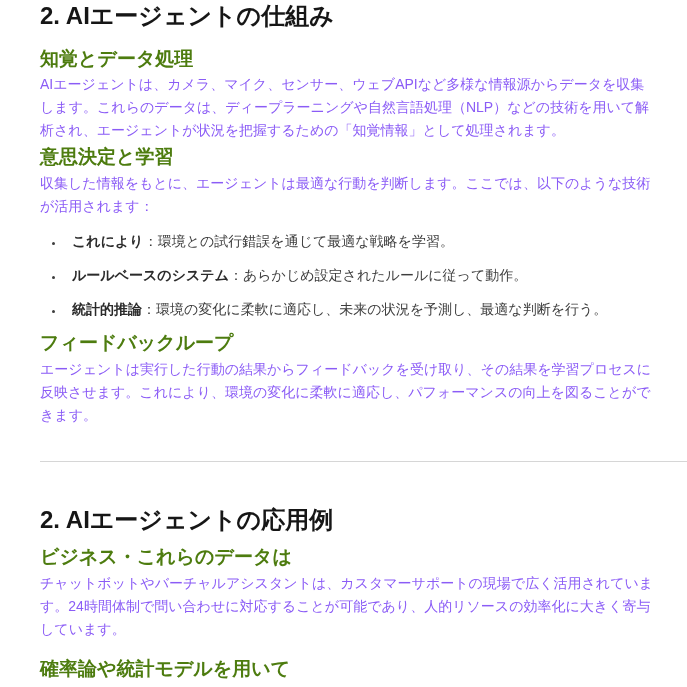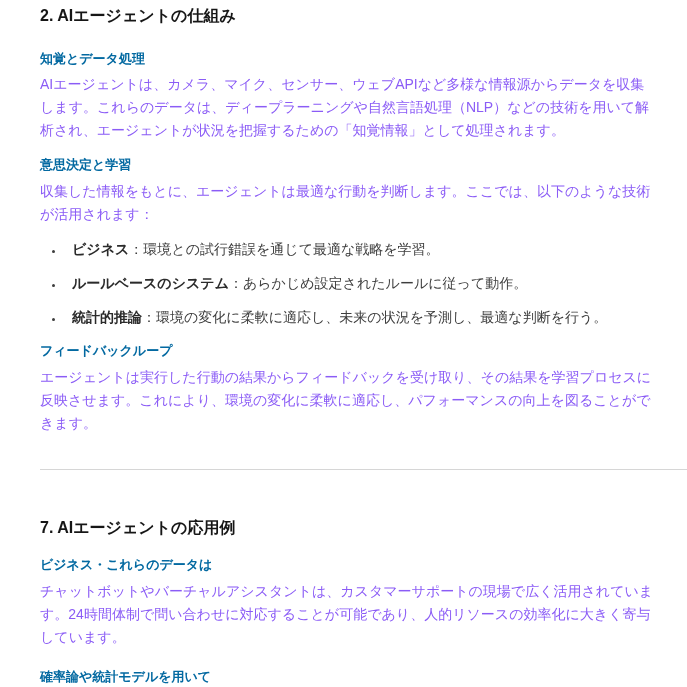--- a/index.html
+++ b/index.html
@@ -13,37 +13,37 @@
   body {
     font-family: "Liberation Sans", "DejaVu Sans", sans-serif;
     color: #3d3d3d;
     -webkit-font-smoothing: antialiased;
   }
   .doc {
     padding: 3px 32px 0 40px;
   }
   h2 {
     margin: 0;
-    font-size: 16px;
+    font-size: 24px;
     line-height: 26px;
     font-weight: 700;
     color: #161616;
   }
   h2.section-3 {
     margin-top: 45px;
   }
   h3 {
     margin: 0;
-    font-size: 13px;
+    font-size: 19px;
     line-height: 21px;
     font-weight: 700;
-    color: #0369a1;
+    color: #4d7c0f;
   }
   h3.sub-perception { margin-top: 19px; }
-  h3.sub-decision   { margin-top: 12px; }
+  h3.sub-decision   { margin-top: 4px; }
   h3.sub-feedback   { margin-top: 9px; }
   h3.sub-business   { margin-top: 13px; }
   h3.sub-driving    { margin-top: 17px; }
   p {
     margin: 5px 0 0 0;
     font-size: 14px;
     line-height: 23px;
     color: #8b5cf6;
   }
   p.first-para { margin-top: 4px; }
@@ -80,30 +80,30 @@
 
   <h2>2. AIエージェントの仕組み</h2>
 
   <h3 class="sub-perception">知覚とデータ処理</h3>
   <p class="first-para">AIエージェントは、カメラ、マイク、センサー、ウェブAPIなど多様な情報源からデータを収集します。これらのデータは、ディープラーニングや自然言語処理（NLP）などの技術を用いて解析され、エージェントが状況を把握するための「知覚情報」として処理されます。</p>
 
   <h3 class="sub-decision">意思決定と学習</h3>
   <p>収集した情報をもとに、エージェントは最適な行動を判断します。ここでは、以下のような技術が活用されます：</p>
 
   <ul class="technique-list">
-    <li><strong>ビジネス</strong><span>：環境との試行錯誤を通じて最適な戦略を学習。</span></li>
+    <li><strong>これにより</strong><span>：環境との試行錯誤を通じて最適な戦略を学習。</span></li>
     <li><strong>ルールベースのシステム</strong><span>：あらかじめ設定されたルールに従って動作。</span></li>
     <li><strong>統計的推論</strong><span>：環境の変化に柔軟に適応し、未来の状況を予測し、最適な判断を行う。</span></li>
   </ul>
 
   <h3 class="sub-feedback">フィードバックループ</h3>
   <p>エージェントは実行した行動の結果からフィードバックを受け取り、その結果を学習プロセスに反映させます。これにより、環境の変化に柔軟に適応し、パフォーマンスの向上を図ることができます。</p>
 
   <hr class="section-divider">
 
-  <h2 class="section-3">7. AIエージェントの応用例</h2>
+  <h2 class="section-3">2. AIエージェントの応用例</h2>
 
   <h3 class="sub-business">ビジネス・これらのデータは</h3>
   <p>チャットボットやバーチャルアシスタントは、カスタマーサポートの現場で広く活用されています。24時間体制で問い合わせに対応することが可能であり、人的リソースの効率化に大きく寄与しています。</p>
 
   <h3 class="sub-driving">確率論や統計モデルを用いて</h3>
 
 </main>
 
 </body></html>

